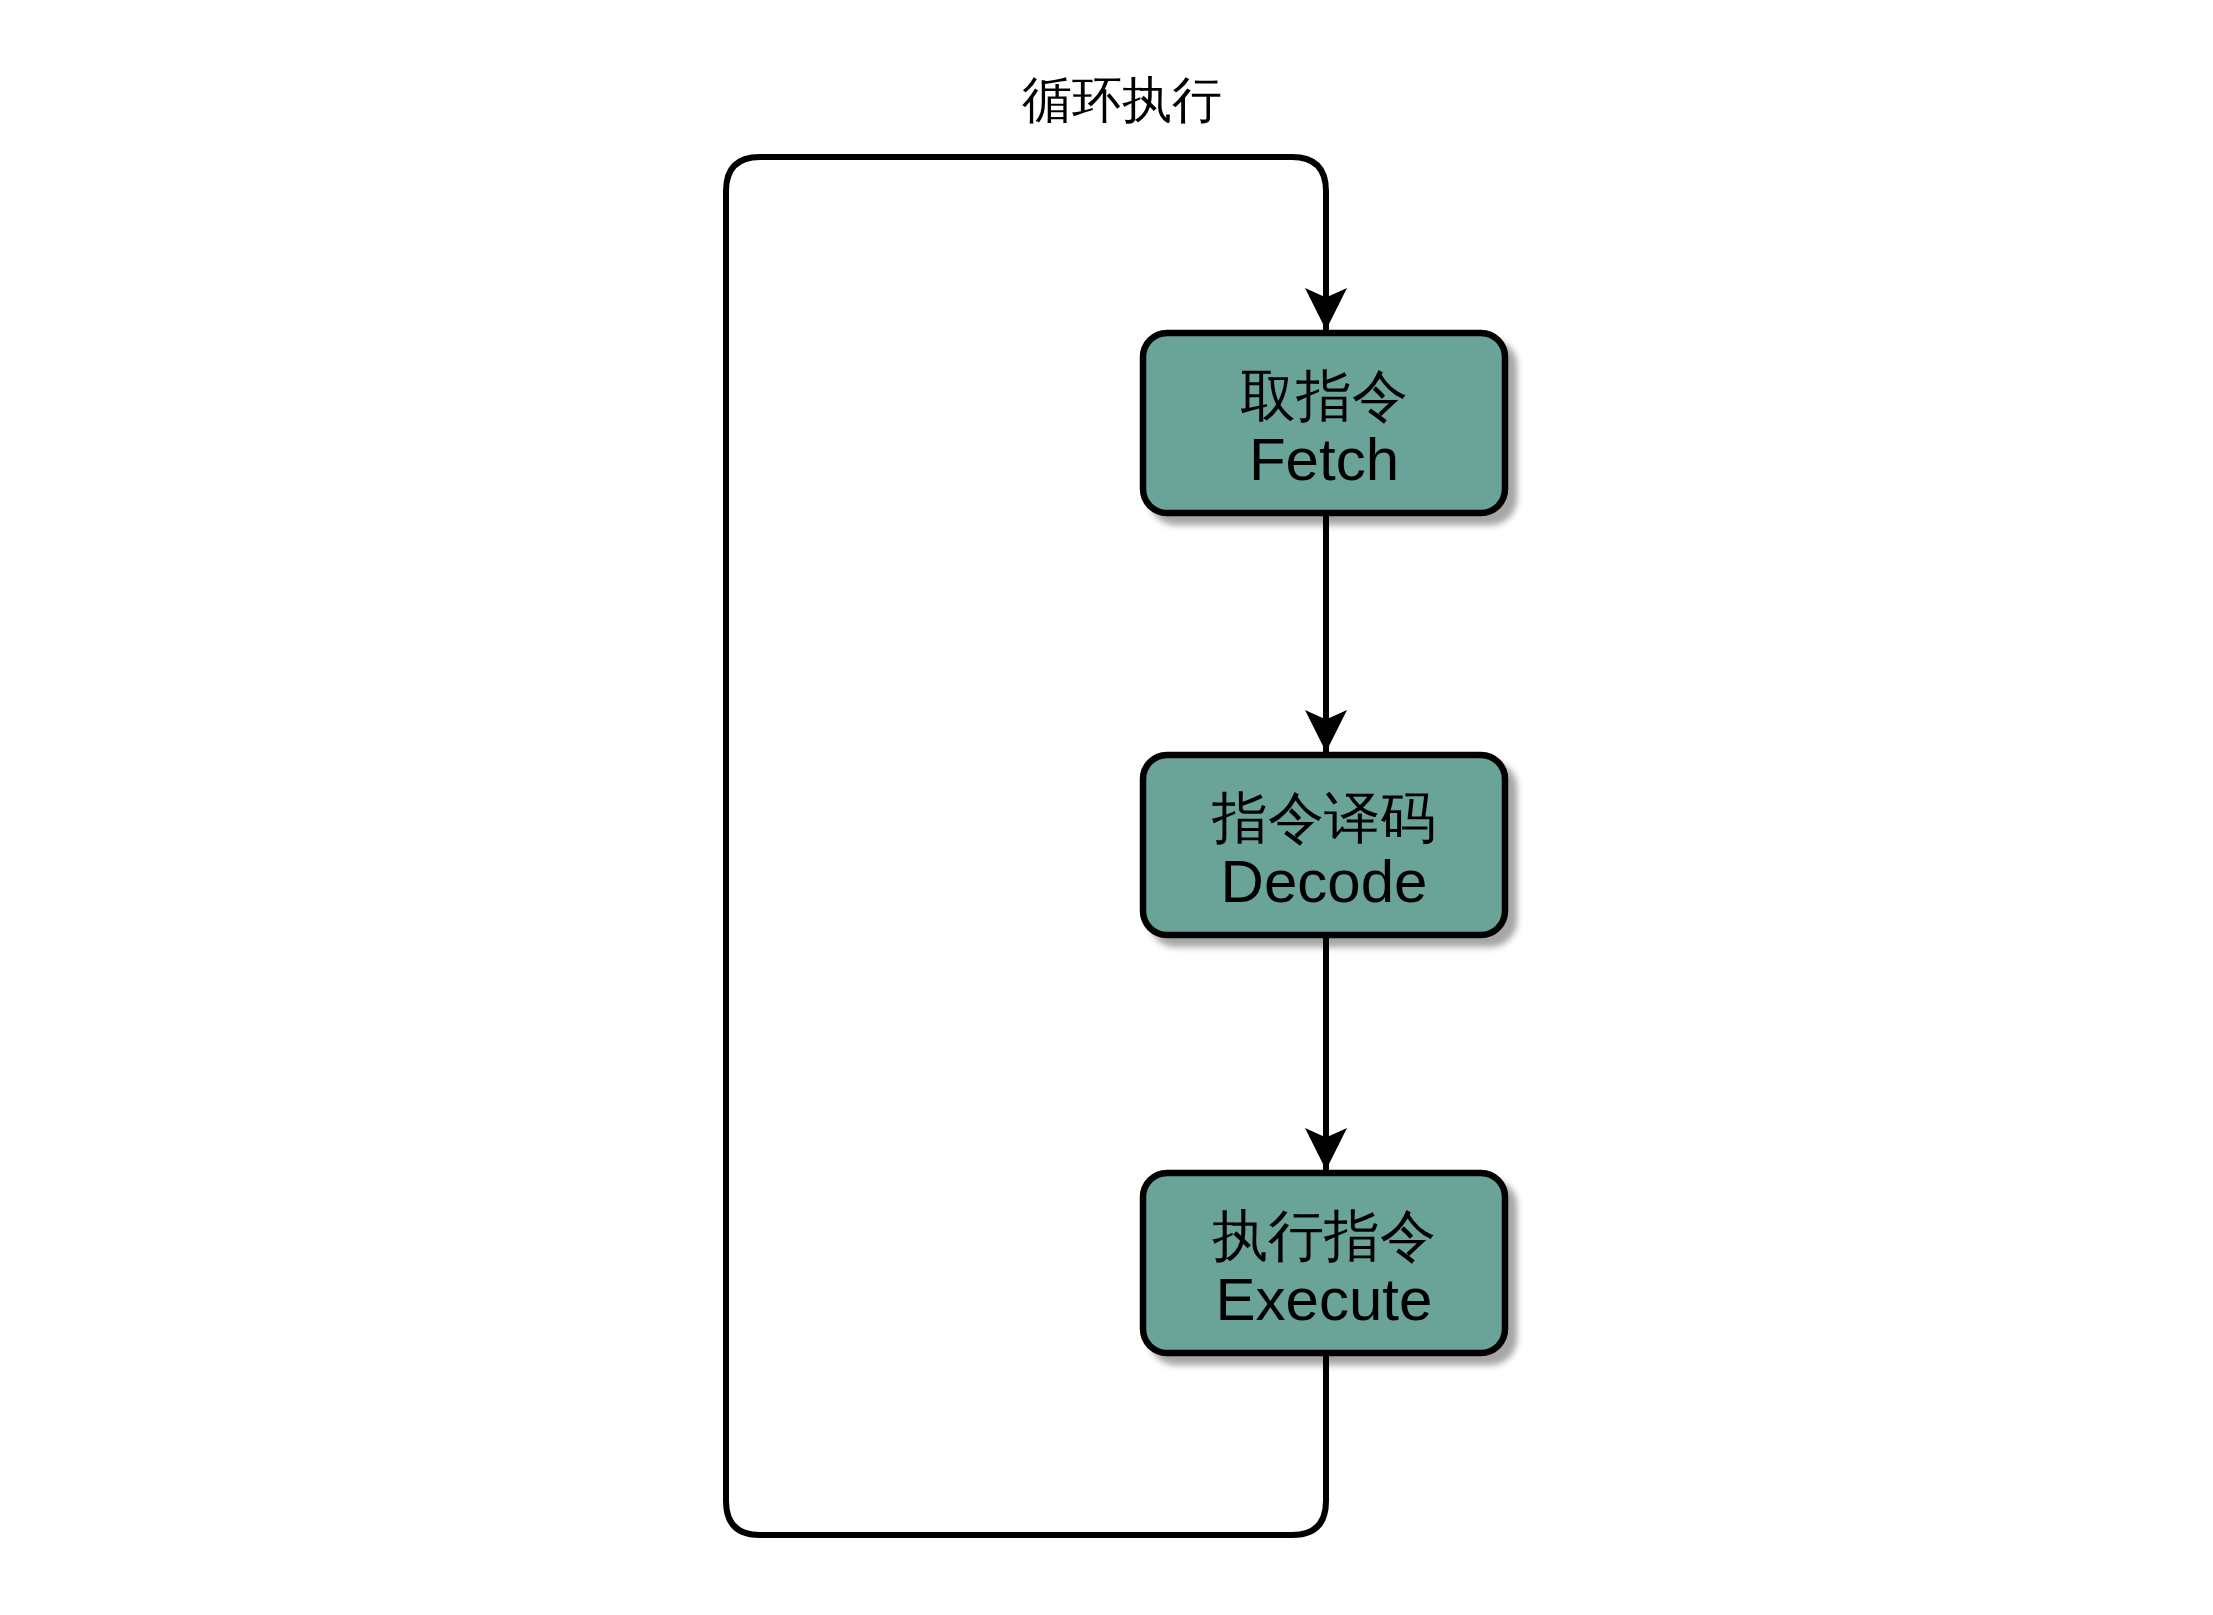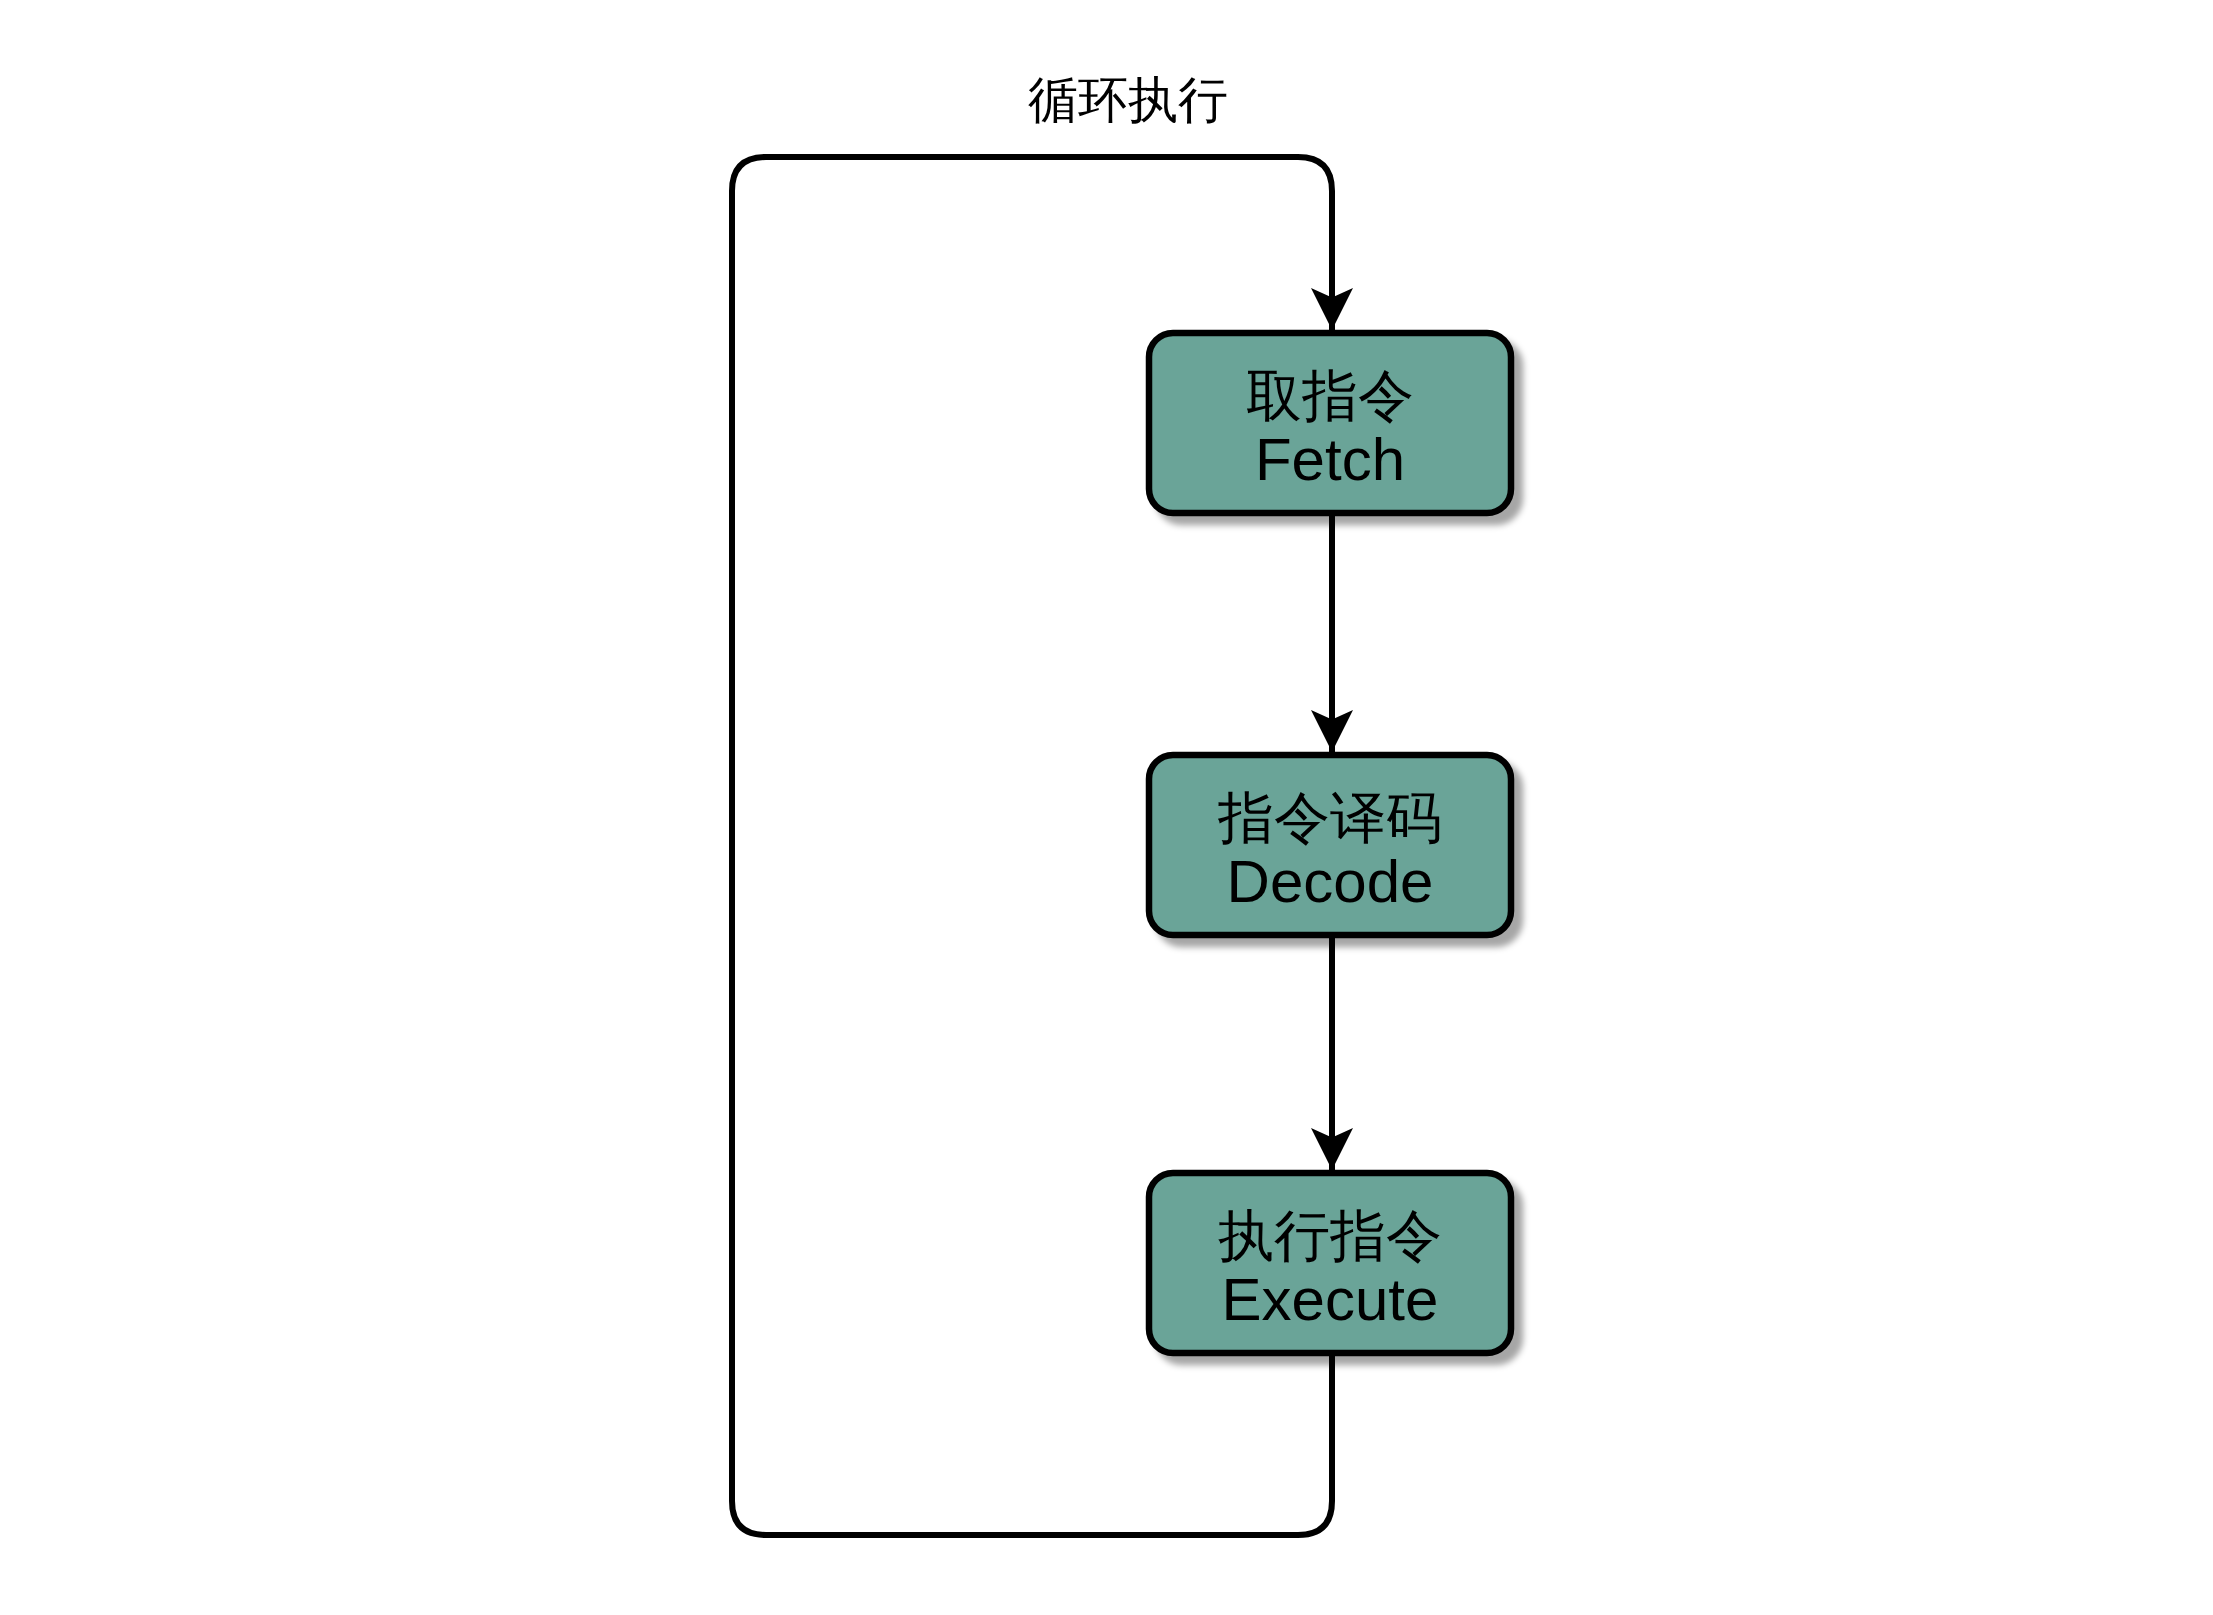--- a/index.html
+++ b/index.html
@@ -7,21 +7,20 @@
     padding: 0;
     background: #ffffff;
     width: 2213px;
     height: 1615px;
     overflow: hidden;
   }
   .canvas-wrap {
     width: 2042px;
     height: 1615px;
     position: relative;
-    margin-left: 6px;
   }
   svg {
     display: block;
   }
   text {
     font-family: "Liberation Sans", "DejaVu Sans", sans-serif;
     fill: #000000;
   }
   .title-text {
     font-size: 50px;

